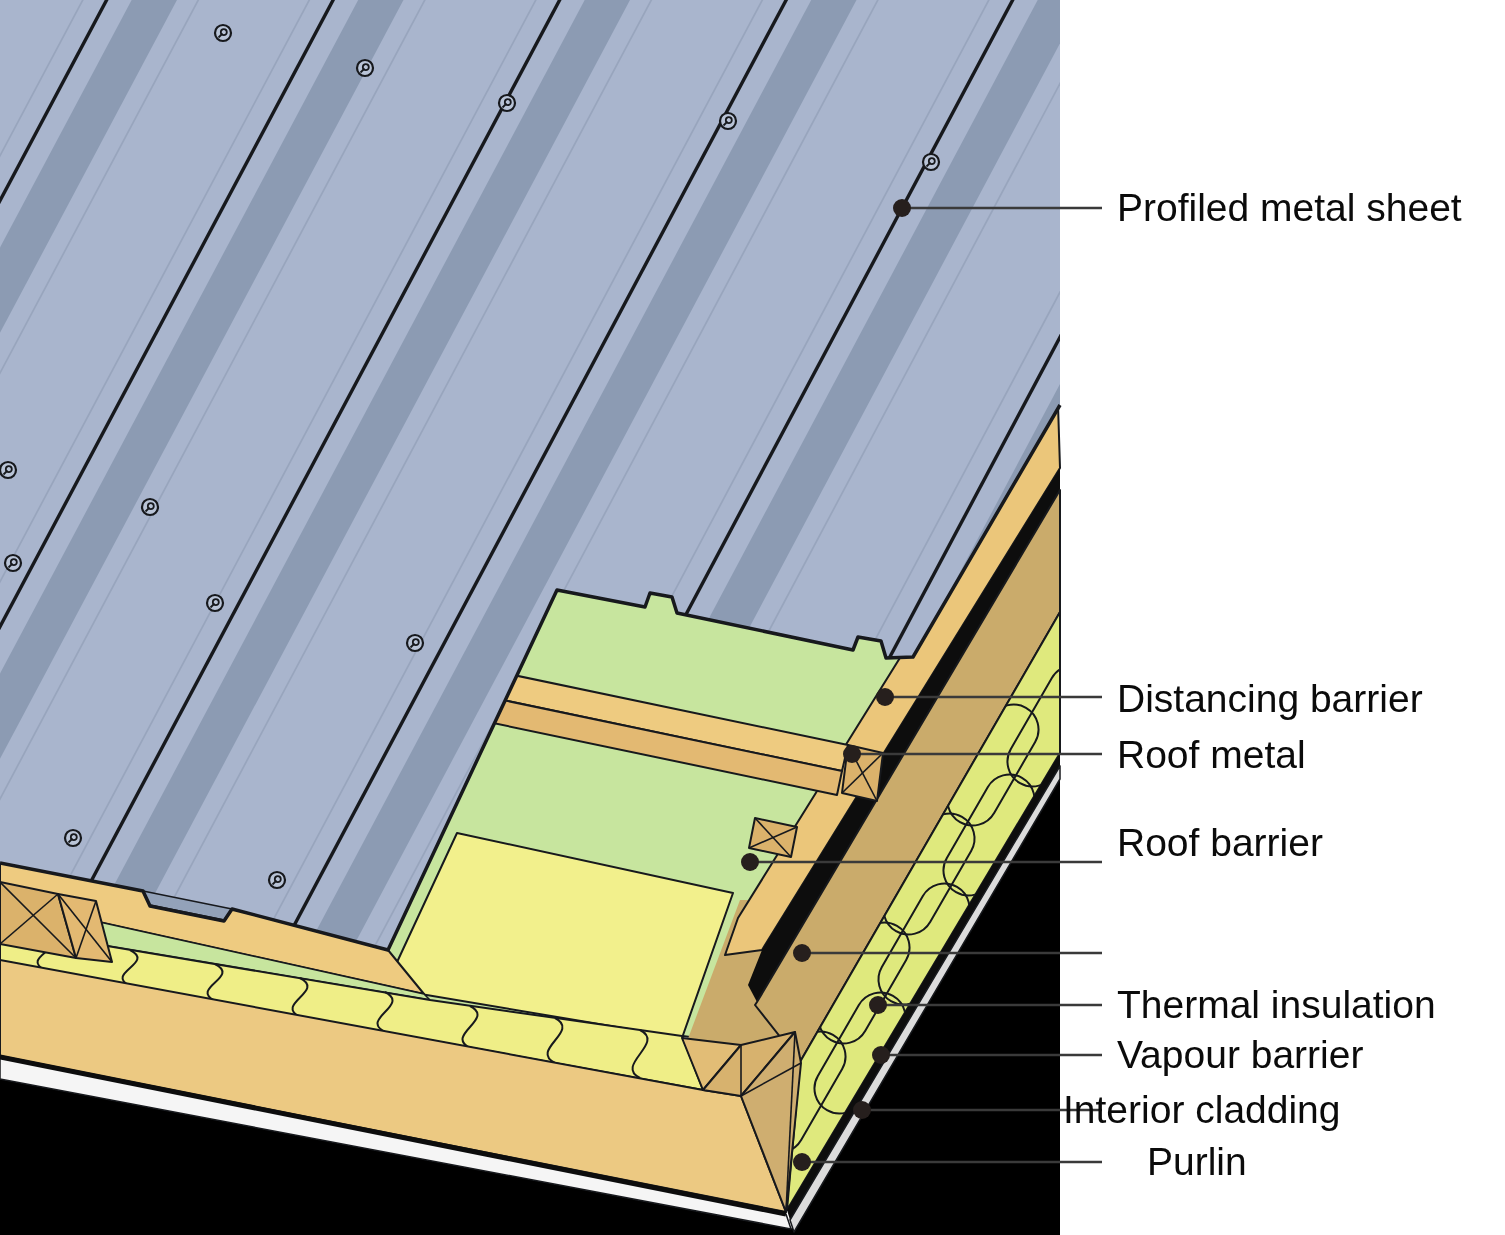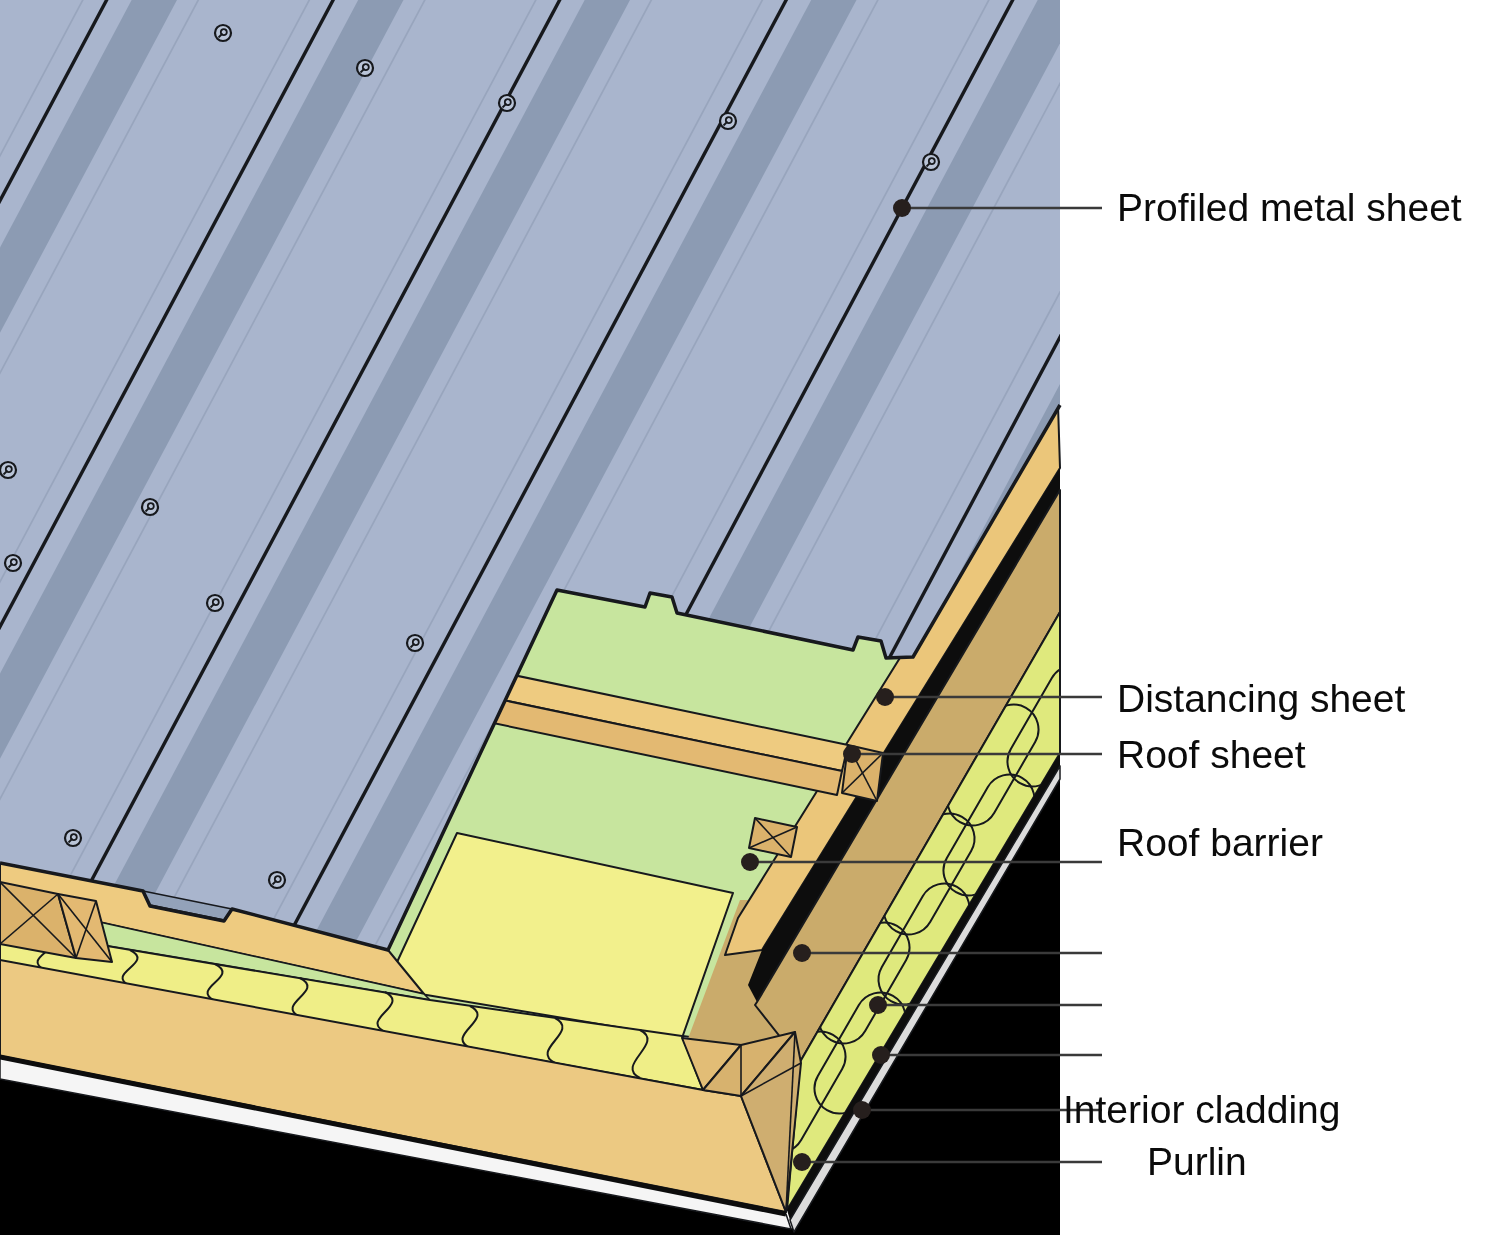--- a/index.html
+++ b/index.html
@@ -237,20 +237,22 @@
         <circle cx="881" cy="1055" r="9" fill="var(--c-dot)"></circle>
         <line x1="862" y1="1110" x2="1102" y2="1110" stroke="var(--c-leader)" stroke-width="2.5"></line>
         <circle cx="862" cy="1110" r="9" fill="var(--c-dot)"></circle>
         <line x1="802" y1="1162" x2="1102" y2="1162" stroke="var(--c-leader)" stroke-width="2.5"></line>
         <circle cx="802" cy="1162" r="9" fill="var(--c-dot)"></circle>
       </g>
 </svg>
 
 <div id="labels-layer">
       <div class="diagram-label" style="left: 1117px; top: 184px;"><span>Profiled metal sheet</span></div>
-      <div class="diagram-label" style="left: 1117px; top: 675px;"><span>Distancing sheet</span></div>
-      <div class="diagram-label" style="left: 1117px; top: 731px;"><span>Roof sheet</span></div>
+      <div class="diagram-label" style="left: 1117px; top: 675px;"><span>Distancing barrier</span></div>
+      <div class="diagram-label" style="left: 1117px; top: 731px;"><span>Roof metal</span></div>
       <div class="diagram-label" style="left: 1117px; top: 819px;"><span>Roof barrier</span><br></div>
+      <div class="diagram-label" style="left: 1117px; top: 981px;"><span>Thermal insulation</span></div>
+      <div class="diagram-label" style="left: 1117px; top: 1031px;"><span>Vapour barrier</span></div>
       <div class="diagram-label" style="left: 1063px; top: 1086px;"><span>Interior cladding</span></div>
       <div class="diagram-label" style="left: 1147px; top: 1138px;"><span>Purlin</span></div>
     </div>
 
 </div>
 
 </body></html>

